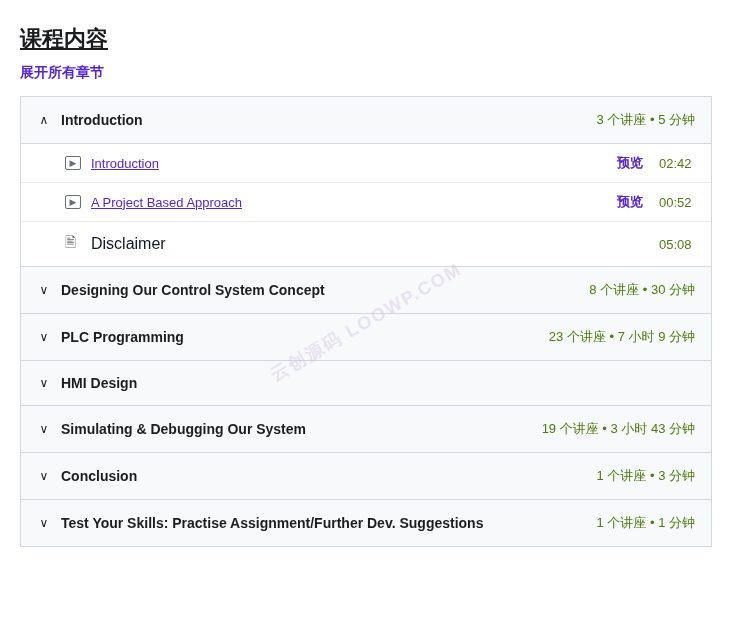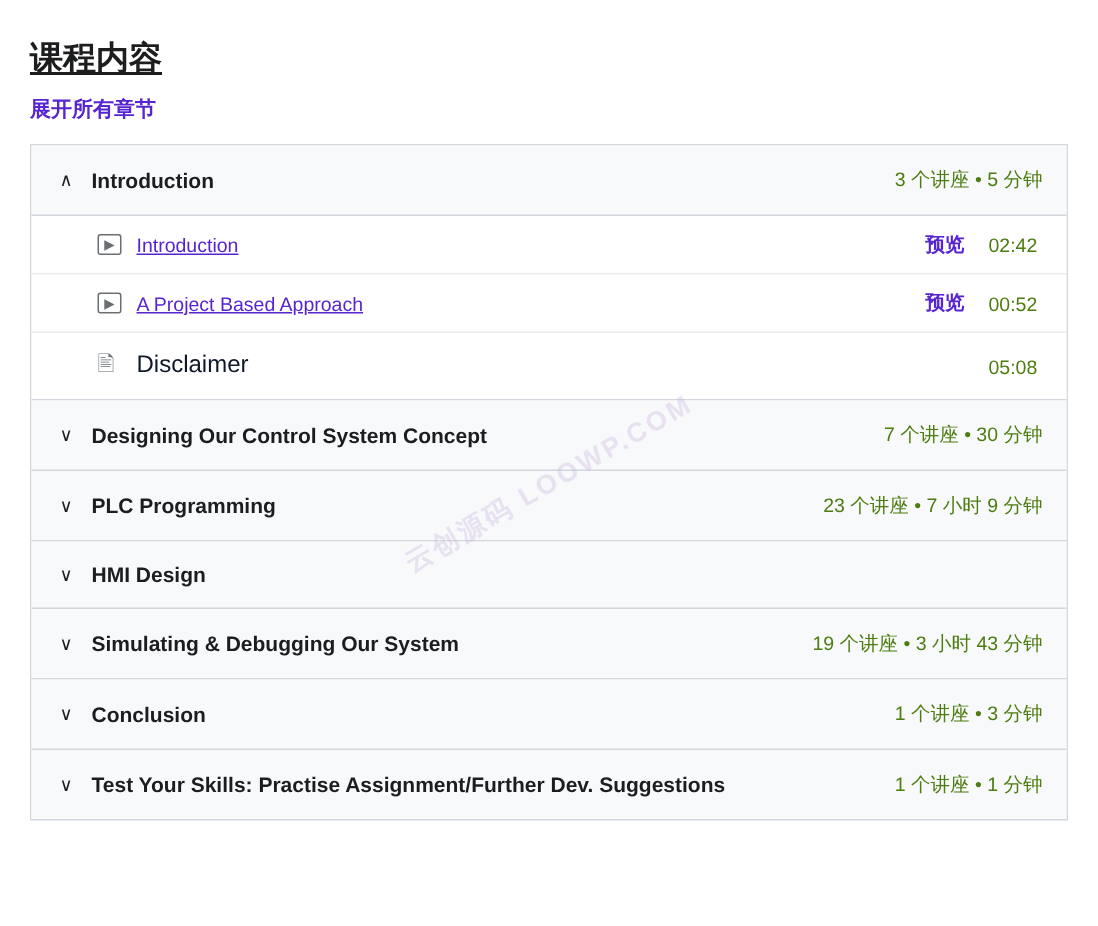--- a/index.html
+++ b/index.html
@@ -184,21 +184,21 @@
           <div class="lesson-right">
             <span class="lesson-duration">05:08</span>
           </div>
         </div>
       </div>
       <div class="section-row">
         <div class="section-left">
           <span class="chevron">∨</span>
           <span class="section-title">Designing Our Control System Concept</span>
         </div>
-        <span class="section-meta">7 个讲座 • 30 分钟</span>
+        <span class="section-meta">8 个讲座 • 30 分钟</span>
       </div>
       <div class="section-row">
         <div class="section-left">
           <span class="chevron">∨</span>
           <span class="section-title">PLC Programming</span>
         </div>
         <span class="section-meta">23 个讲座 • 7 小时 9 分钟</span>
       </div>
       <div class="section-row">
         <div class="section-left">

